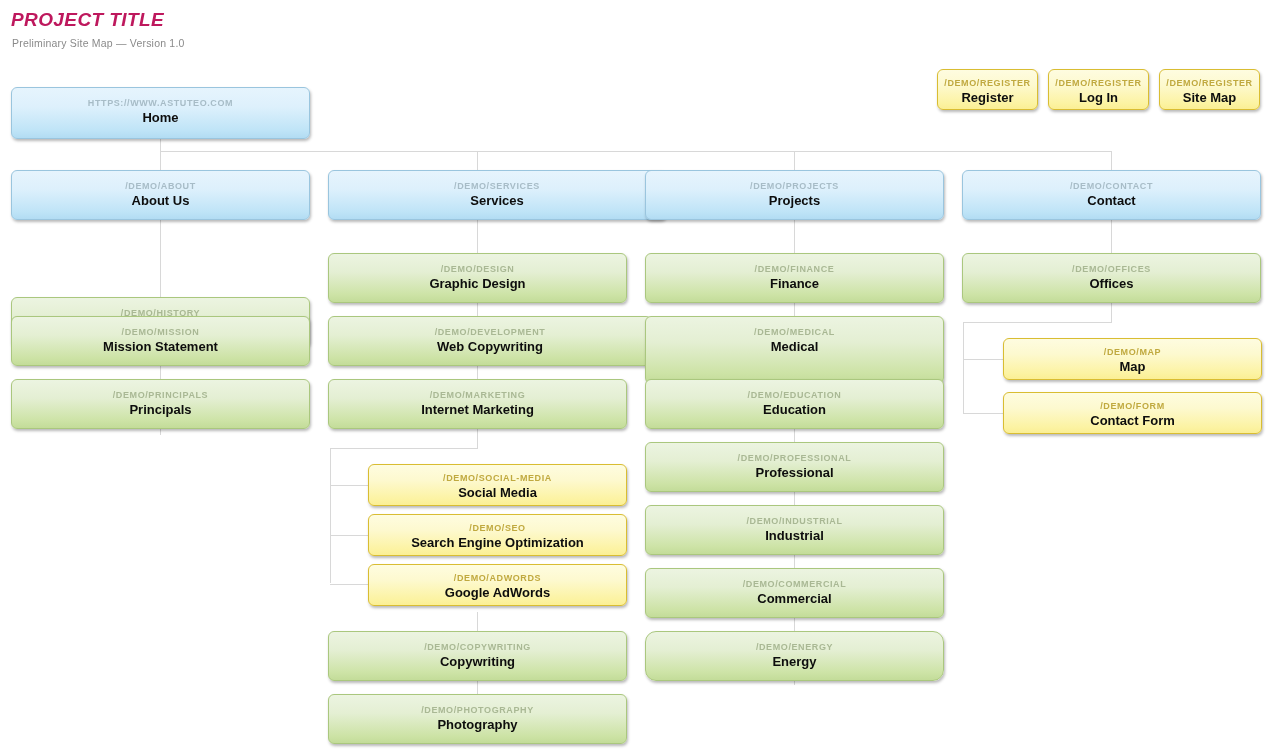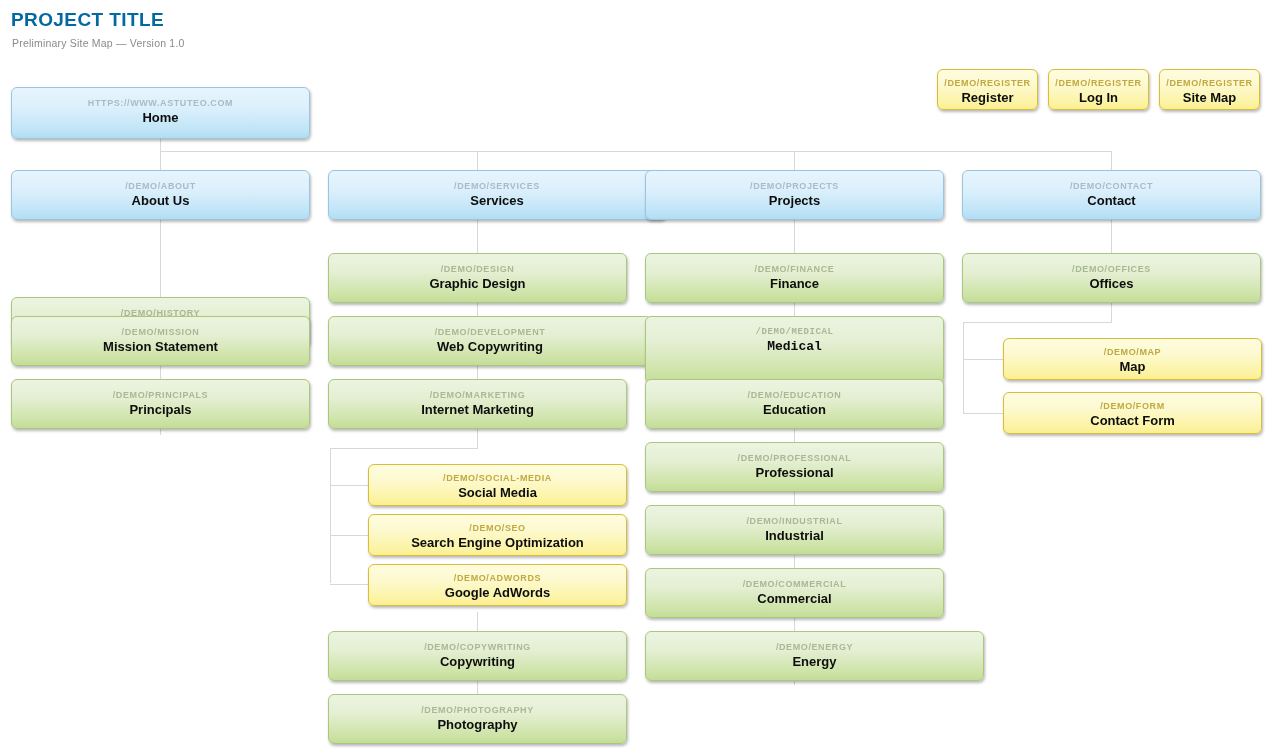--- a/index.html
+++ b/index.html
@@ -17,22 +17,23 @@
     background: #ffffff;
   }
 
   
   #page-title {
     position: absolute;
     left: 11px; top: 9px;
     font-size: 19px;
     font-weight: bold;
     letter-spacing: 0.4px;
-    color: #0369a1;
-    white-space: nowrap;
+    color: #be185d;
+    white-space: nowrap;
+    font-style: italic;
   }
   #page-subtitle {
     position: absolute;
     left: 12px; top: 37px;
     font-size: 10.5px;
     color: #8a8a8a;
     letter-spacing: 0.2px;
     white-space: nowrap;
   }
 
@@ -210,41 +211,41 @@
   </div>
 
   <div class="node blue tall" style="left:645px; top:170px; width:299px; height:50px;">
     <span class="url">/DEMO/PROJECTS</span>
     <span class="label">Projects</span>
   </div>
   <div class="node green tall" style="left:645px; top:253px; width:299px; height:50px;">
     <span class="url">/DEMO/FINANCE</span>
     <span class="label">Finance</span>
   </div>
-  <div class="node green tall" style="left:645px; top:316px; width:299px; height:68px;font-family:Liberation Mono, monospace;">
+  <div class="node green tall" style="left:645px; top:316px; width:299px; height:68px;">
     <span class="url">/DEMO/MEDICAL</span>
     <span class="label">Medical</span>
   </div>
   <div class="node green tall" style="left:645px; top:379px; width:299px; height:50px;">
     <span class="url">/DEMO/EDUCATION</span>
     <span class="label">Education</span>
   </div>
   <div class="node green tall" style="left:645px; top:442px; width:299px; height:50px;">
     <span class="url">/DEMO/PROFESSIONAL</span>
     <span class="label">Professional</span>
   </div>
   <div class="node green tall" style="left:645px; top:505px; width:299px; height:50px;">
     <span class="url">/DEMO/INDUSTRIAL</span>
     <span class="label">Industrial</span>
   </div>
   <div class="node green tall" style="left:645px; top:568px; width:299px; height:50px;">
     <span class="url">/DEMO/COMMERCIAL</span>
     <span class="label">Commercial</span>
   </div>
-  <div class="node green tall" style="left:645px; top:631px; width:339px; height:50px;">
+  <div class="node green tall" style="left:645px; top:631px; width:299px; height:50px;border-radius:11px;">
     <span class="url">/DEMO/ENERGY</span>
     <span class="label">Energy</span>
   </div>
 
   <div class="node blue tall" style="left:962px; top:170px; width:299px; height:50px;">
     <span class="url">/DEMO/CONTACT</span>
     <span class="label">Contact</span>
   </div>
   <div class="node green tall" style="left:962px; top:253px; width:299px; height:50px;">
     <span class="url">/DEMO/OFFICES</span>

